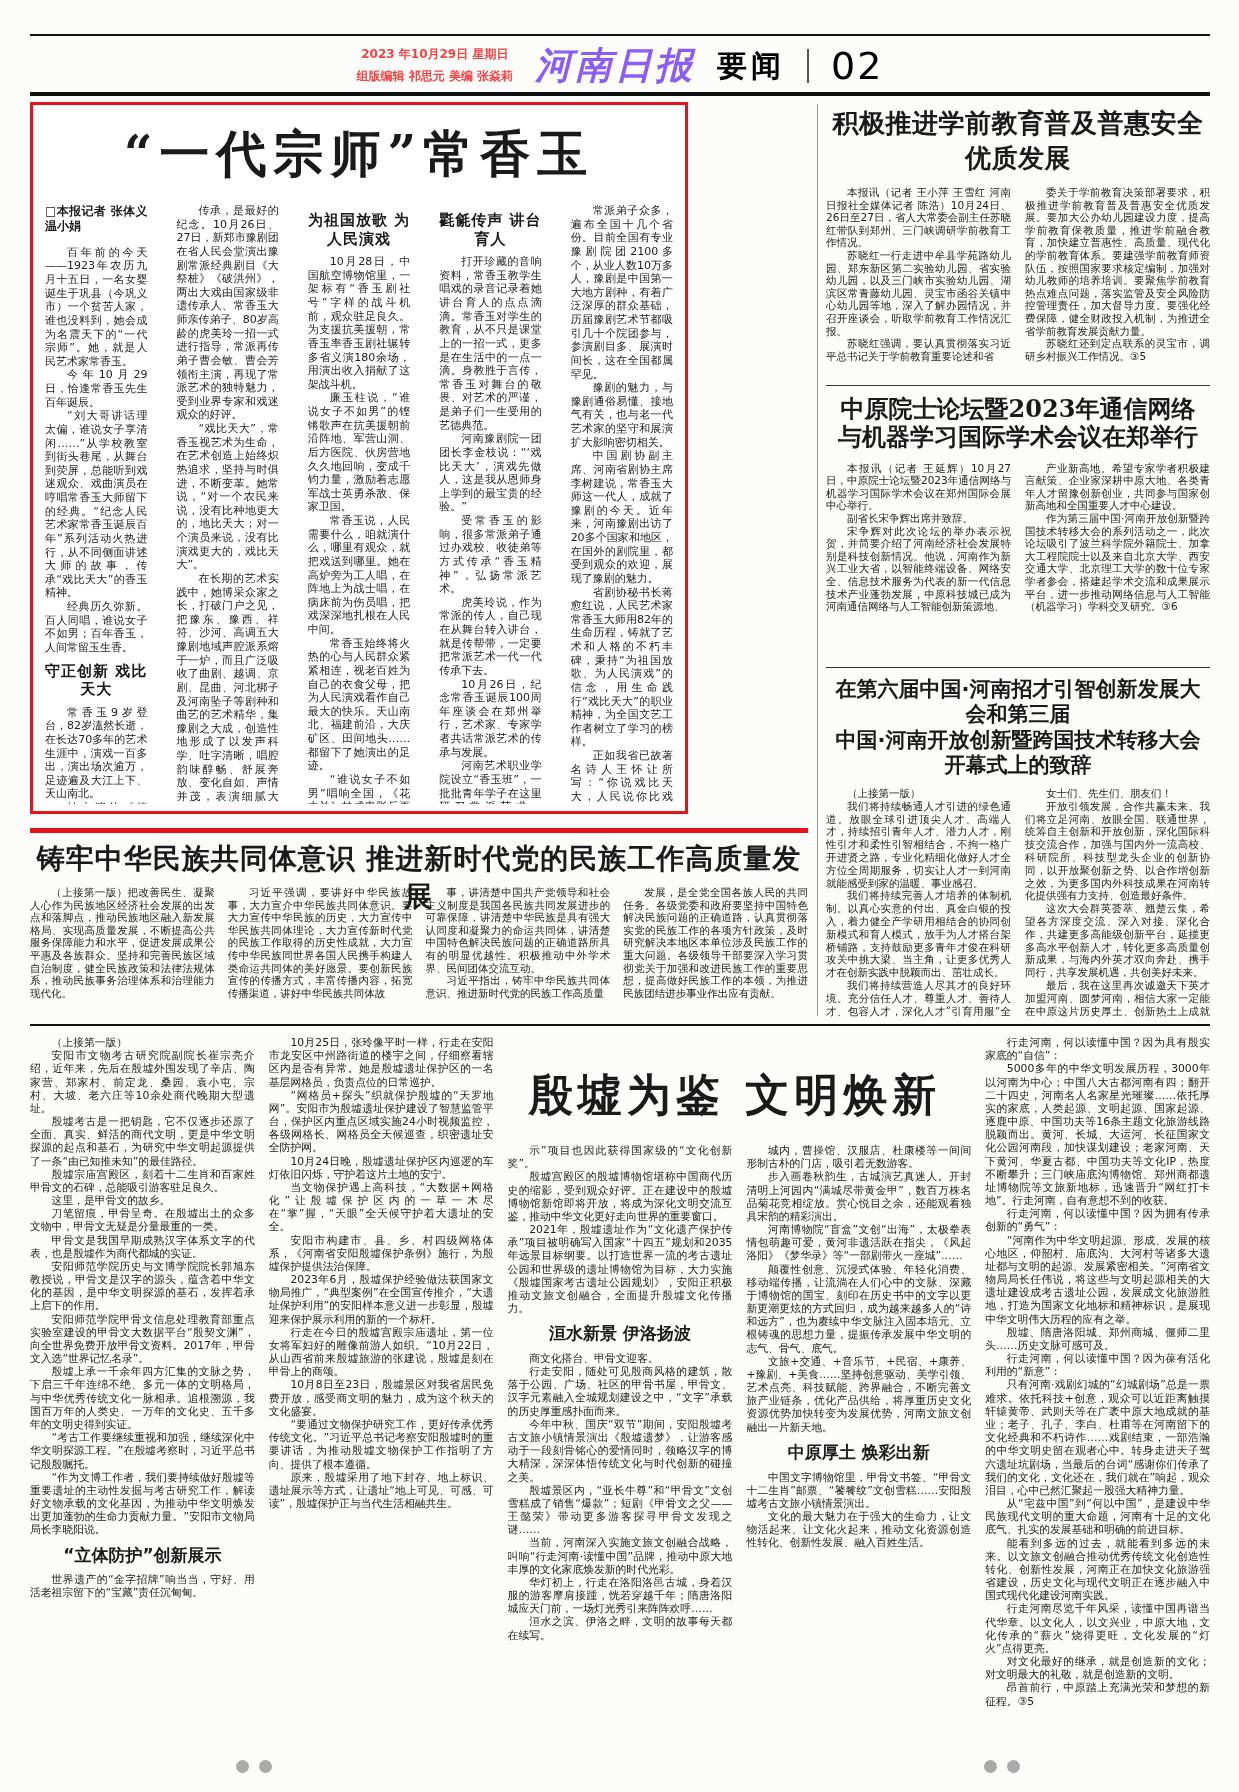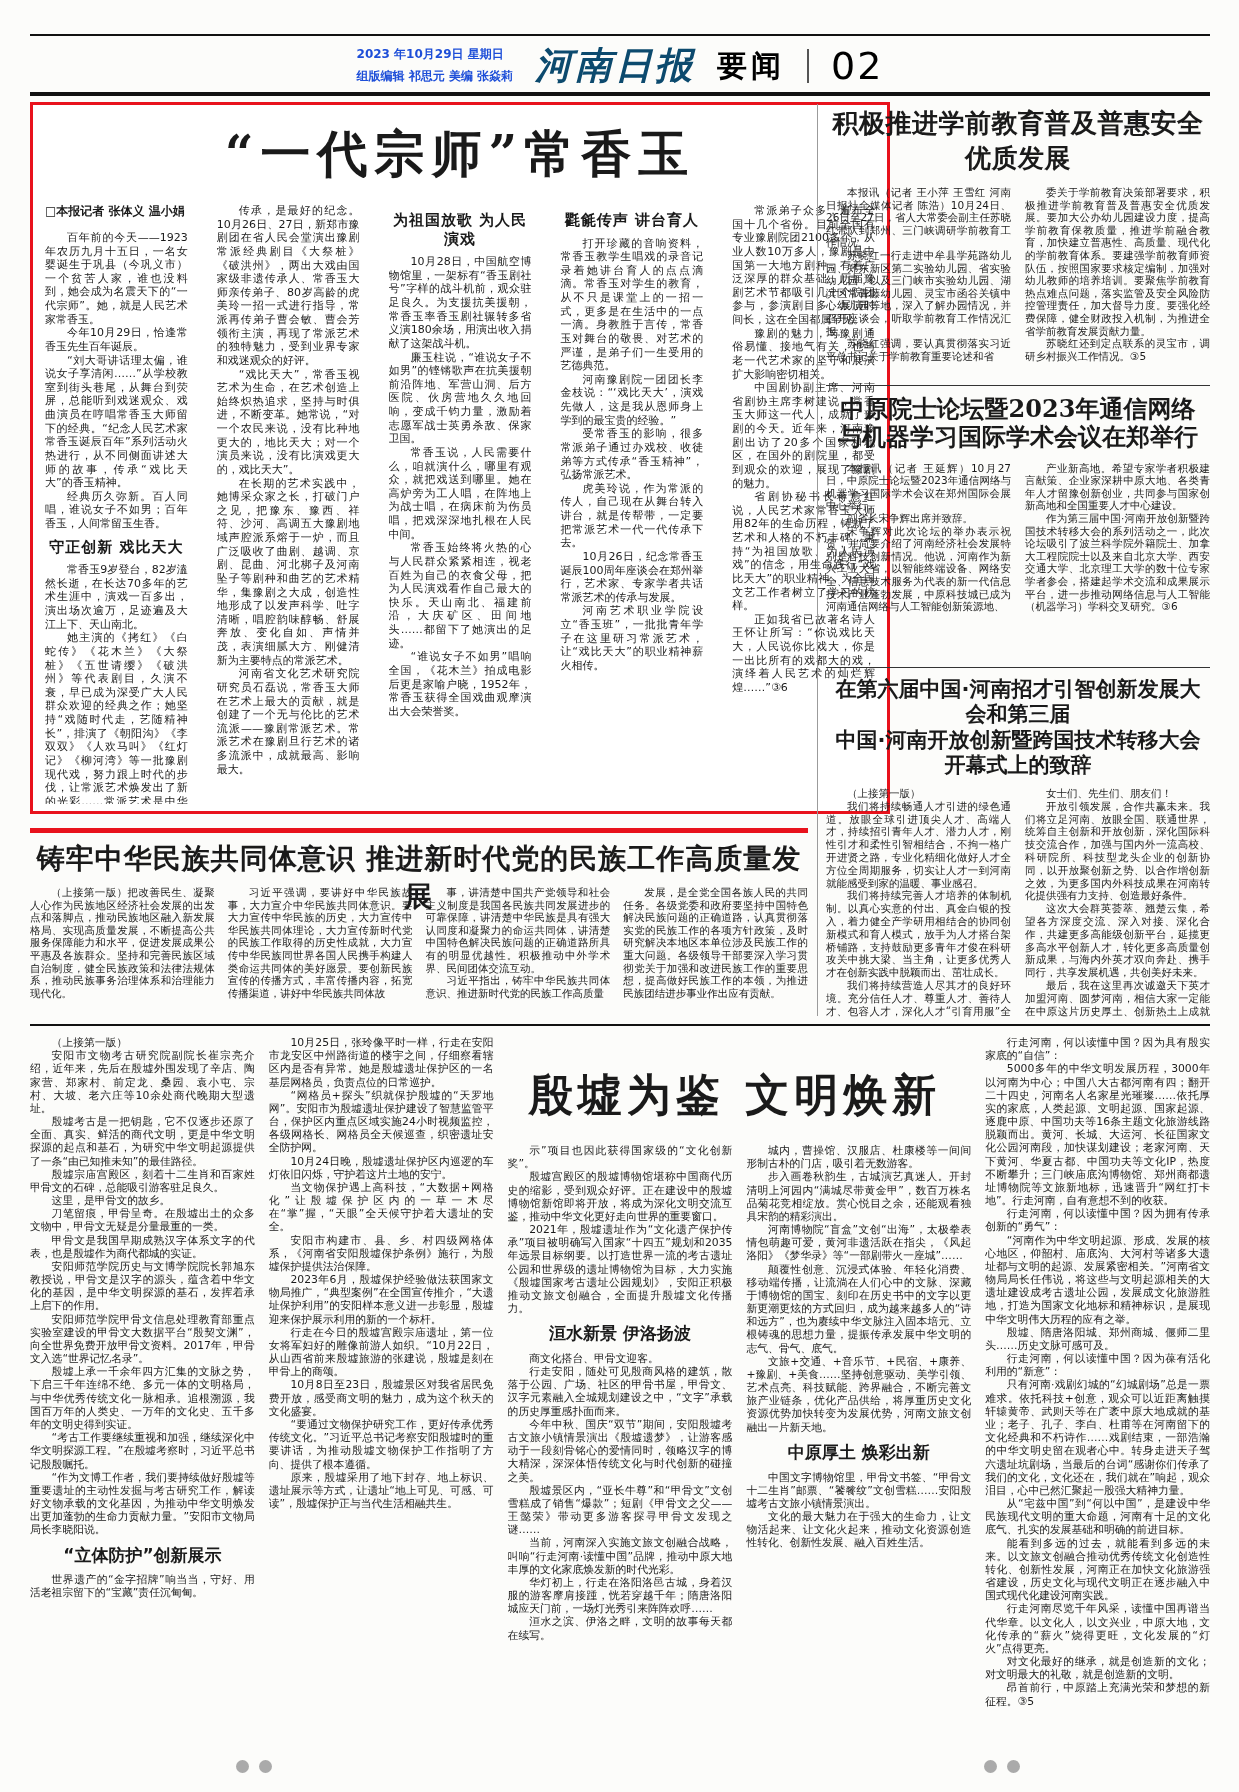--- a/index.html
+++ b/index.html
@@ -5,32 +5,32 @@
   html,body{margin:0;padding:0;}
   body{
     width:1239px;height:1792px;position:relative;background:#fcfcfa;
     font-family:"DejaVu Sans","Liberation Sans",sans-serif;color:#1a1a1a;
     overflow:hidden;
   }
   .abs{position:absolute;}
   .rule{background:#111;}
   
   .masthead-row{left:30px;top:42px;width:1180px;height:48px;display:flex;align-items:center;justify-content:center;gap:22px;}
-  .dateblock{font-size:12px;font-weight:bold;line-height:1.8;text-align:left;color:#1d4ed8;}
-  .masthead-logo{font-family:"DejaVu Serif","Liberation Serif",serif;font-style:italic;font-weight:bold;font-size:37px;color:#0c4a6e;letter-spacing:3px;}
+  .dateblock{font-size:12px;font-weight:bold;line-height:1.8;text-align:center;color:#ef4444;}
+  .masthead-logo{font-family:"DejaVu Serif","Liberation Serif",serif;font-style:italic;font-weight:bold;font-size:37px;color:#8b5cf6;letter-spacing:3px;}
   .section-name{font-size:30px;font-weight:900;letter-spacing:4px;color:#000;}
   .head-bar{width:2px;height:34px;background:#555;}
   .page-num{font-size:38px;color:#000;letter-spacing:2px;text-align:right;}
   
   p{margin:0;text-indent:2em;text-align:justify;}
   h4.sub{margin:7px 0;text-align:center;font-size:15px;font-weight:900;text-indent:0;letter-spacing:1px;}
   .cols{display:flex;overflow:hidden;}
   .cols > div{flex:1;overflow:hidden;}
   
-  .main-box{left:30px;top:102px;width:860px;height:712px;border:3px solid #e8121c;background:#fff;box-sizing:border-box;padding:6px 12px;}
+  .main-box{left:30px;top:102px;width:658px;height:712px;border:3px solid #e8121c;background:#fff;box-sizing:border-box;padding:6px 12px;}
   .main-title{font-family:"DejaVu Serif","Liberation Serif",serif;font-size:50px;font-weight:900;text-align:center;letter-spacing:7px;margin:10px 0 16px 0;}
   .main-cols{gap:29px;height:600px;font-size:11px;line-height:1.24;}
   .byline{font-weight:bold;font-size:12px;text-indent:0;margin-bottom:12px;}
   
   .band-rule{left:30px;top:828px;width:778px;height:5px;background:#e8121c;}
   .band-title{left:30px;top:840px;width:778px;text-align:center;font-size:28px;font-weight:900;letter-spacing:1px;}
   .band-cols{left:30px;top:886px;width:778px;height:134px;gap:13px;font-size:10.5px;line-height:1.2;}
   
   .vdiv{left:817px;top:104px;width:1px;height:912px;background:#9b9b9b;}
   .right-region{left:826px;top:104px;width:384px;height:914px;overflow:hidden;}

